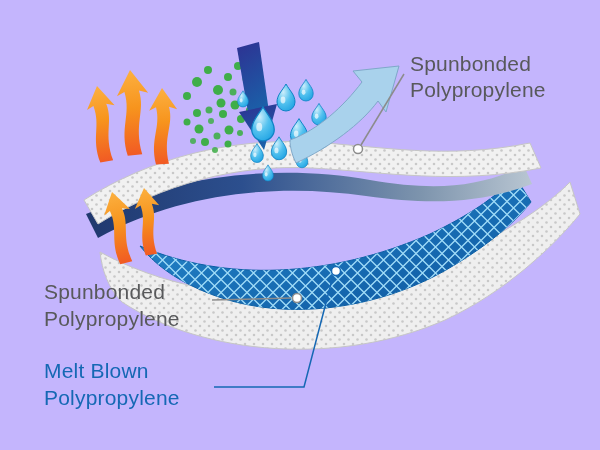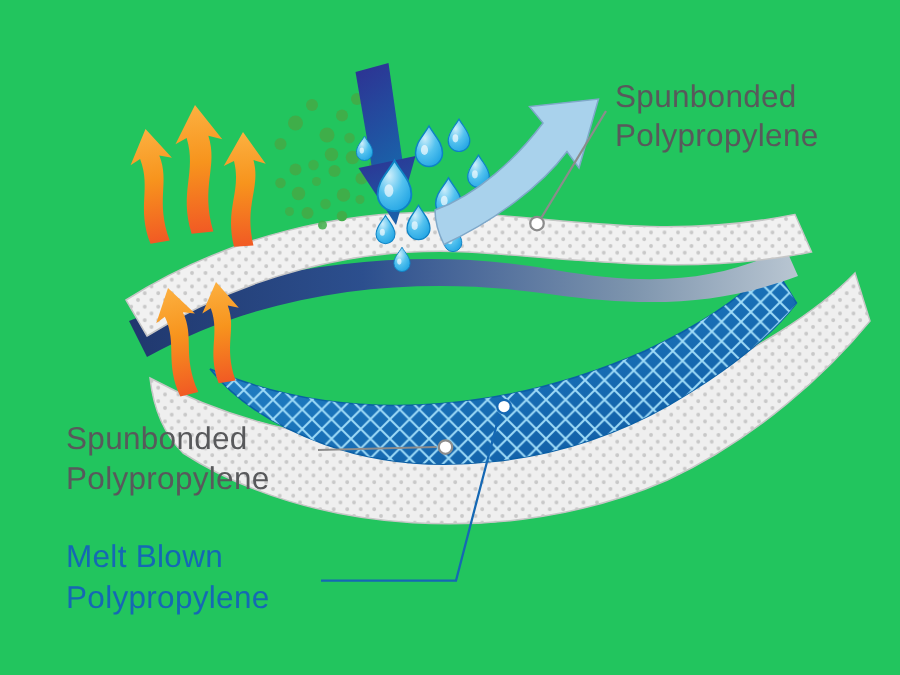--- a/index.html
+++ b/index.html
@@ -1,19 +1,19 @@
 <!DOCTYPE html>
 <html><head>
 <meta charset="utf-8">
 <style>
   html,body{margin:0;padding:0;background:#ffffff;}
   .stage{
     position:relative;
     width:600px;height:450px;
-    background:#22c55e;
+    background:#c4b5fd;
     overflow:hidden;
     font-family:"Liberation Sans", sans-serif;
   }
   svg{display:block;}
   text{font-family:"Liberation Sans", sans-serif;}
   .label-line{font-size:21px;letter-spacing:0.2px;}
   .sheet-gray{stroke-width:1;}
 </style>
 </head>
 <body>

